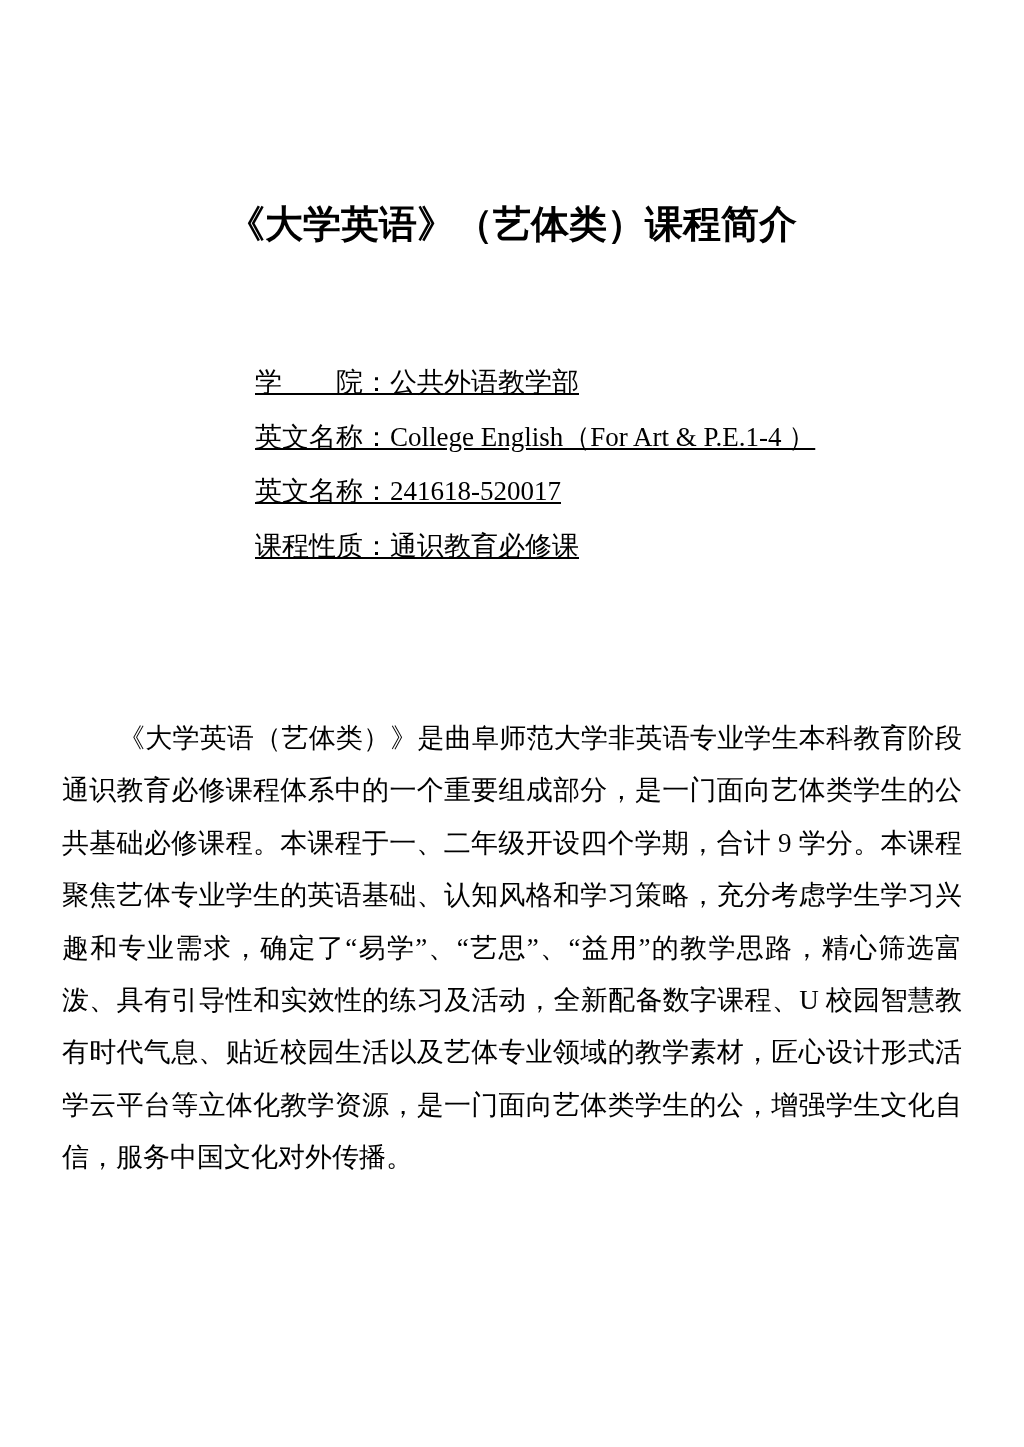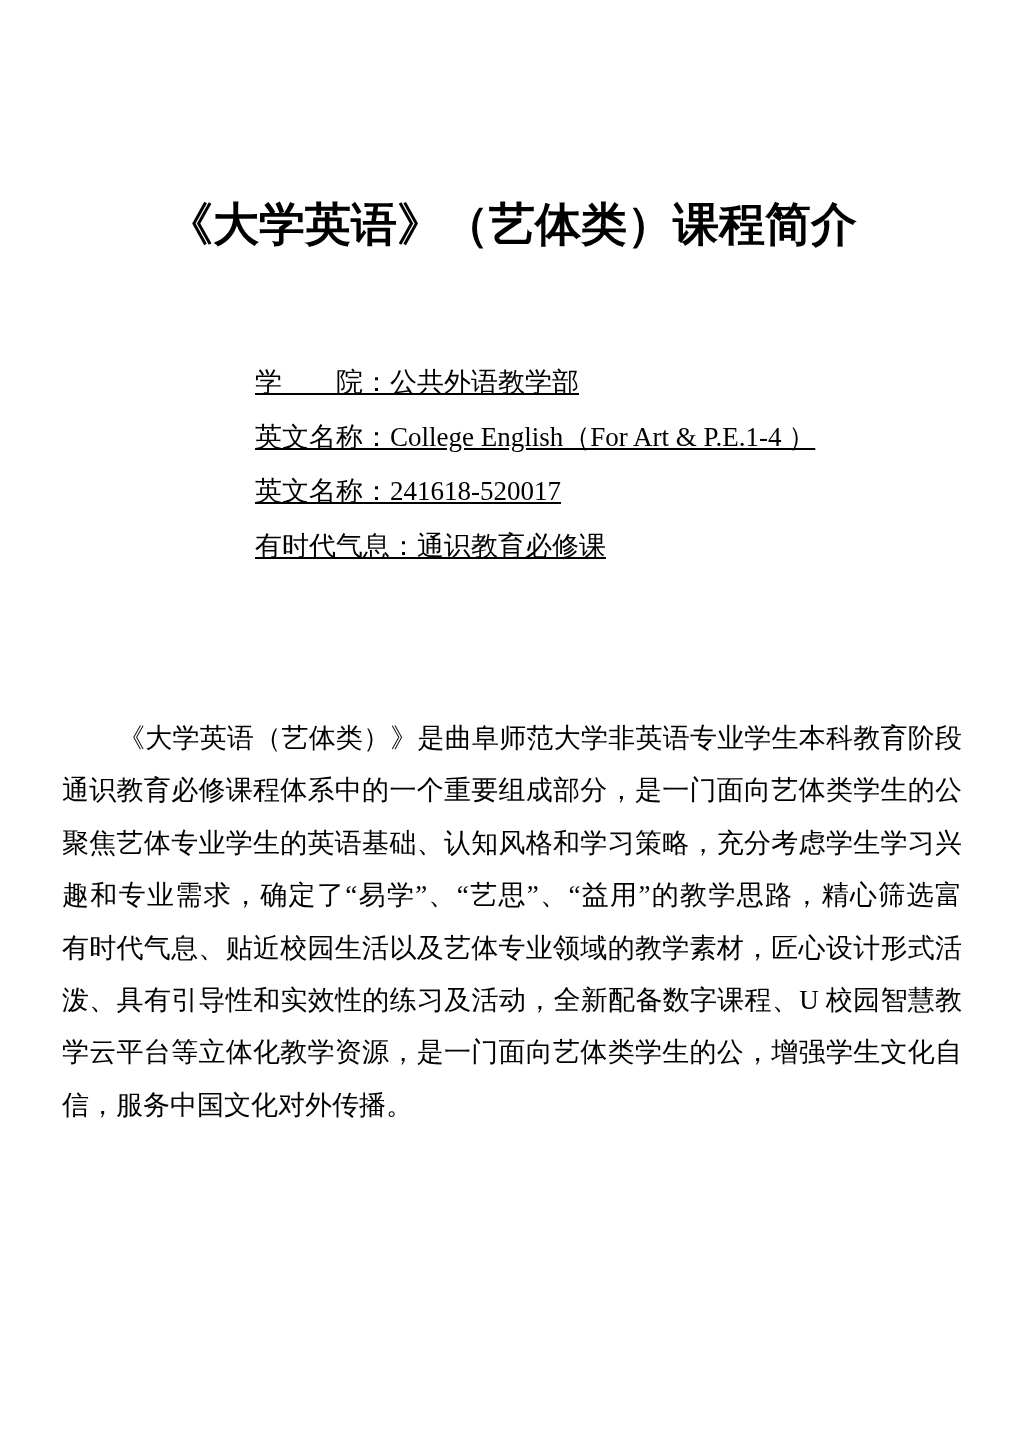--- a/index.html
+++ b/index.html
@@ -18,21 +18,21 @@
   }
   .doc-title {
     position: absolute;
     top: 192px;
     left: 0;
     width: 1024px;
     margin: 0;
     text-align: center;
     font-family: "Liberation Sans", sans-serif;
     font-weight: bold;
-    font-size: 46px;
+    font-size: 38px;
     line-height: 64px;
     letter-spacing: 0px;
   }
   .info-block {
     position: absolute;
     left: 255px;
     top: 355px;
     font-size: 27px;
     line-height: 54.6px;
     white-space: nowrap;
@@ -73,28 +73,29 @@
     <div class="info-row">
       <span class="info-label">学　　院：</span><span class="info-value">公共外语教学部</span>
     </div>
     <div class="info-row">
       <span class="info-label">英文名称：</span><span class="info-value">College English（For Art &amp; P.E.1-4 ）</span>
     </div>
     <div class="info-row">
       <span class="info-label">英文名称：</span><span class="info-value">241618-520017</span>
     </div>
     <div class="info-row">
-      <span class="info-label">有时代气息：</span><span class="info-value">通识教育必修课</span>
+      <span class="info-label">课程性质：</span><span class="info-value">通识教育必修课</span>
     </div>
   </div>
 
   <div class="course-desc">
     <div class="para-line first">《大学英语（艺体类）》是曲阜师范大学非英语专业学生本科教育阶段</div>
     <div class="para-line">通识教育必修课程体系中的一个重要组成部分，是一门面向艺体类学生的公</div>
+    <div class="para-line">共基础必修课程。本课程于一、二年级开设四个学期，合计 9 学分。本课程</div>
     <div class="para-line">聚焦艺体专业学生的英语基础、认知风格和学习策略，充分考虑学生学习兴</div>
     <div class="para-line">趣和专业需求，确定了“易学”、“艺思”、“益用”的教学思路，精心筛选富</div>
+    <div class="para-line">泼、具有引导性和实效性的练习及活动，全新配备数字课程、U 校园智慧教</div>
     <div class="para-line">有时代气息、贴近校园生活以及艺体专业领域的教学素材，匠心设计形式活</div>
-    <div class="para-line">泼、具有引导性和实效性的练习及活动，全新配备数字课程、U 校园智慧教</div>
     <div class="para-line">学云平台等立体化教学资源，是一门面向艺体类学生的公，增强学生文化自</div>
     <div class="para-line last">信，服务中国文化对外传播。</div>
   </div>
 
 </div>
 
 </body></html>

